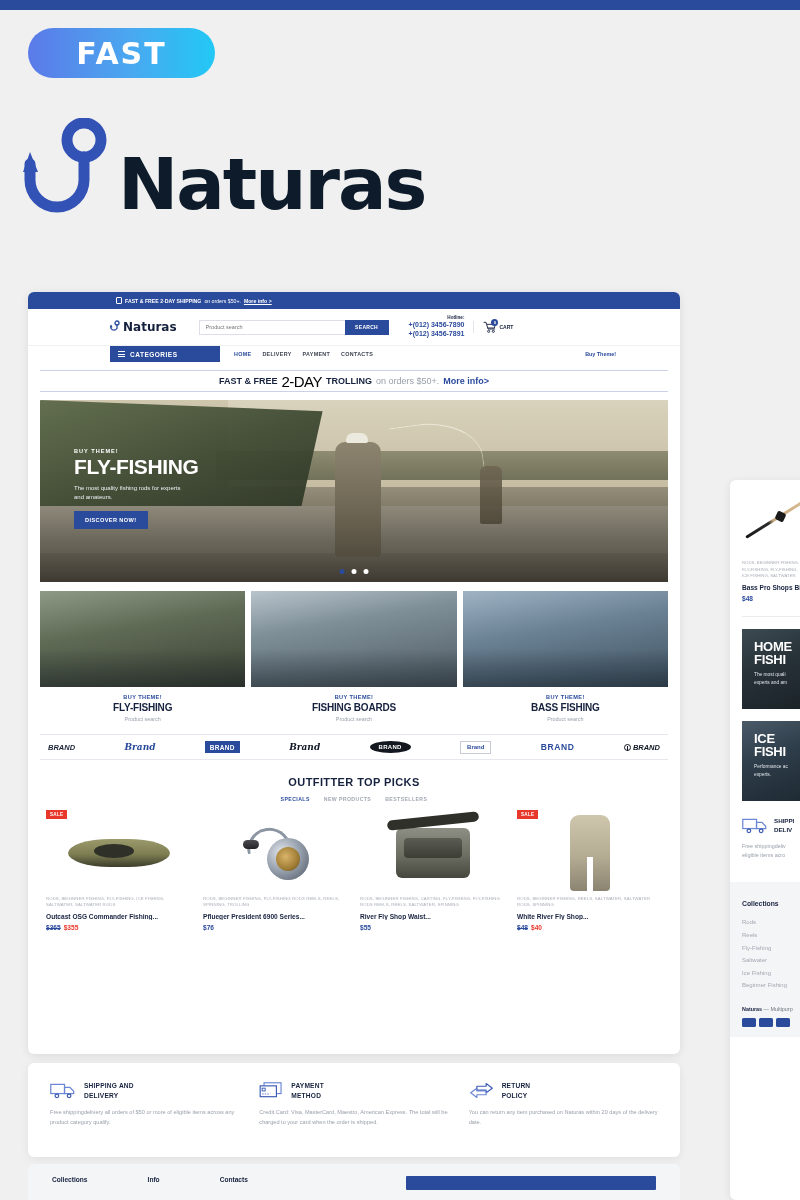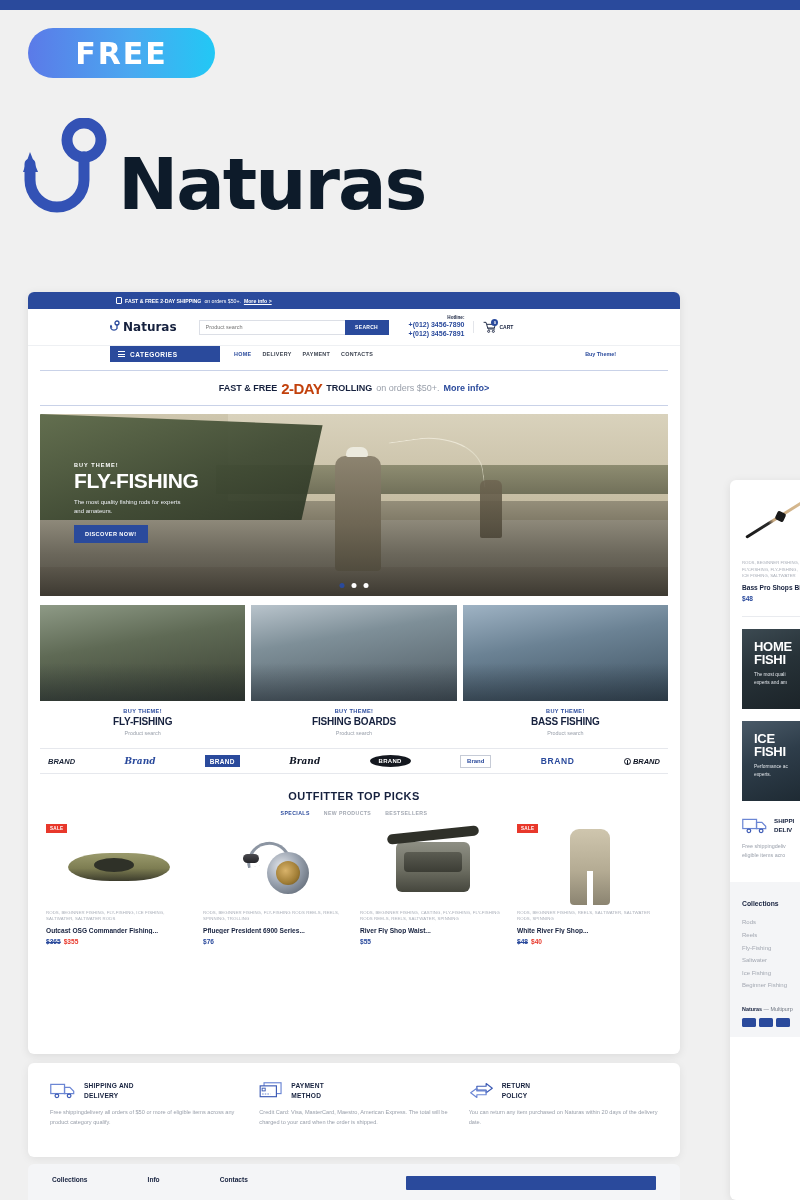--- a/index.html
+++ b/index.html
@@ -56,24 +56,24 @@
 
   .nav { height:17px; display:flex; align-items:stretch; padding:0 64px 0 82px; border-top:1px solid #eef0f3;}
   .cats { width:110px; background:#2a4a9c; color:#fff; display:flex; align-items:center; gap:5px; padding-left:8px; font-size:6.5px; font-weight:bold; letter-spacing:.5px;}
   .burger { display:inline-block; width:7px; }
   .burger i { display:block; height:1px; background:#fff; margin:1.4px 0;}
   .navlinks { display:flex; align-items:center; gap:11px; padding-left:14px; }
   .navlinks a { font-size:5.4px; font-weight:bold; color:#3d4451; text-decoration:none; letter-spacing:.3px;}
   .navlinks a.active { color:#2a4a9c; }
   .buytheme { margin-left:auto; align-self:center; font-size:5.4px; font-weight:bold; color:#2a4a9c;}
 
-  .shipbar { margin:8px 12px 0; border-top:1px solid #c9d2e8; border-bottom:1px solid #c9d2e8; height:36px;
+  .shipbar { margin:8px 12px 0; border-top:1px solid #c9d2e8; border-bottom:1px solid #c9d2e8; height:22px;
              display:flex; align-items:center; justify-content:center; gap:4px; }
   .shipbar .a { font-size:9px; font-weight:bold; color:#16213e; }
-  .shipbar .b { font-size:15px; font-weight:bold; color:#c2410c; letter-spacing:-.5px;}
+  .shipbar .b { font-size:15px; font-weight:normal; color:#000000; letter-spacing:-.5px;}
   .shipbar .c { font-size:9px; color:#9aa0ab; }
   .shipbar .d { font-size:9px; font-weight:bold; color:#2a4a9c; }
 
   
   .hero { margin:8px 12px 0; height:182px; position:relative; overflow:hidden; border-radius:1px;
           background:linear-gradient(180deg,#cfc7ae 0%,#b6ae98 30%,#6f6a58 68%,#474338 100%);}
   .hero .trees { position:absolute; left:0; top:0; width:45%; height:62%;
      background:linear-gradient(160deg,#5d6a4a 0%,#3f4a33 55%,#2e3626 100%); clip-path:polygon(0 0,100% 10%,92% 100%,0 100%); opacity:.95;}
   .hero .sky { position:absolute; left:30%; top:0; right:0; height:48%;
      background:linear-gradient(180deg,#d9d2bc 0%,#c6bda3 100%);}
@@ -216,21 +216,21 @@
   .r-cards { margin-top:6px; display:flex; gap:3px;}
   .r-cards i { width:14px; height:9px; border-radius:1.5px; background:#2a4a9c; display:block;}
   svg { display:block; }
 </style>
 </head>
 <body>
 
 <div class="top-stripe"></div>
 
 <div class="zemez">
-  <span>FREE</span>
+  <span>FAST</span>
 </div>
 
 <div class="biglogo">
   <span class="hook">
     <svg viewBox="0 0 96 100" width="96" height="100">
       <circle cx="62" cy="22" r="17" fill="none" stroke="#3352b5" stroke-width="11"></circle>
       <path d="M62 39 L62 62 A27 27 0 0 1 8 62 L8 46" fill="none" stroke="#3352b5" stroke-width="11" stroke-linecap="round"></path>
       <path d="M8 34 L1 54 L16 54 Z" fill="#3352b5"></path>
     </svg>
   </span>

